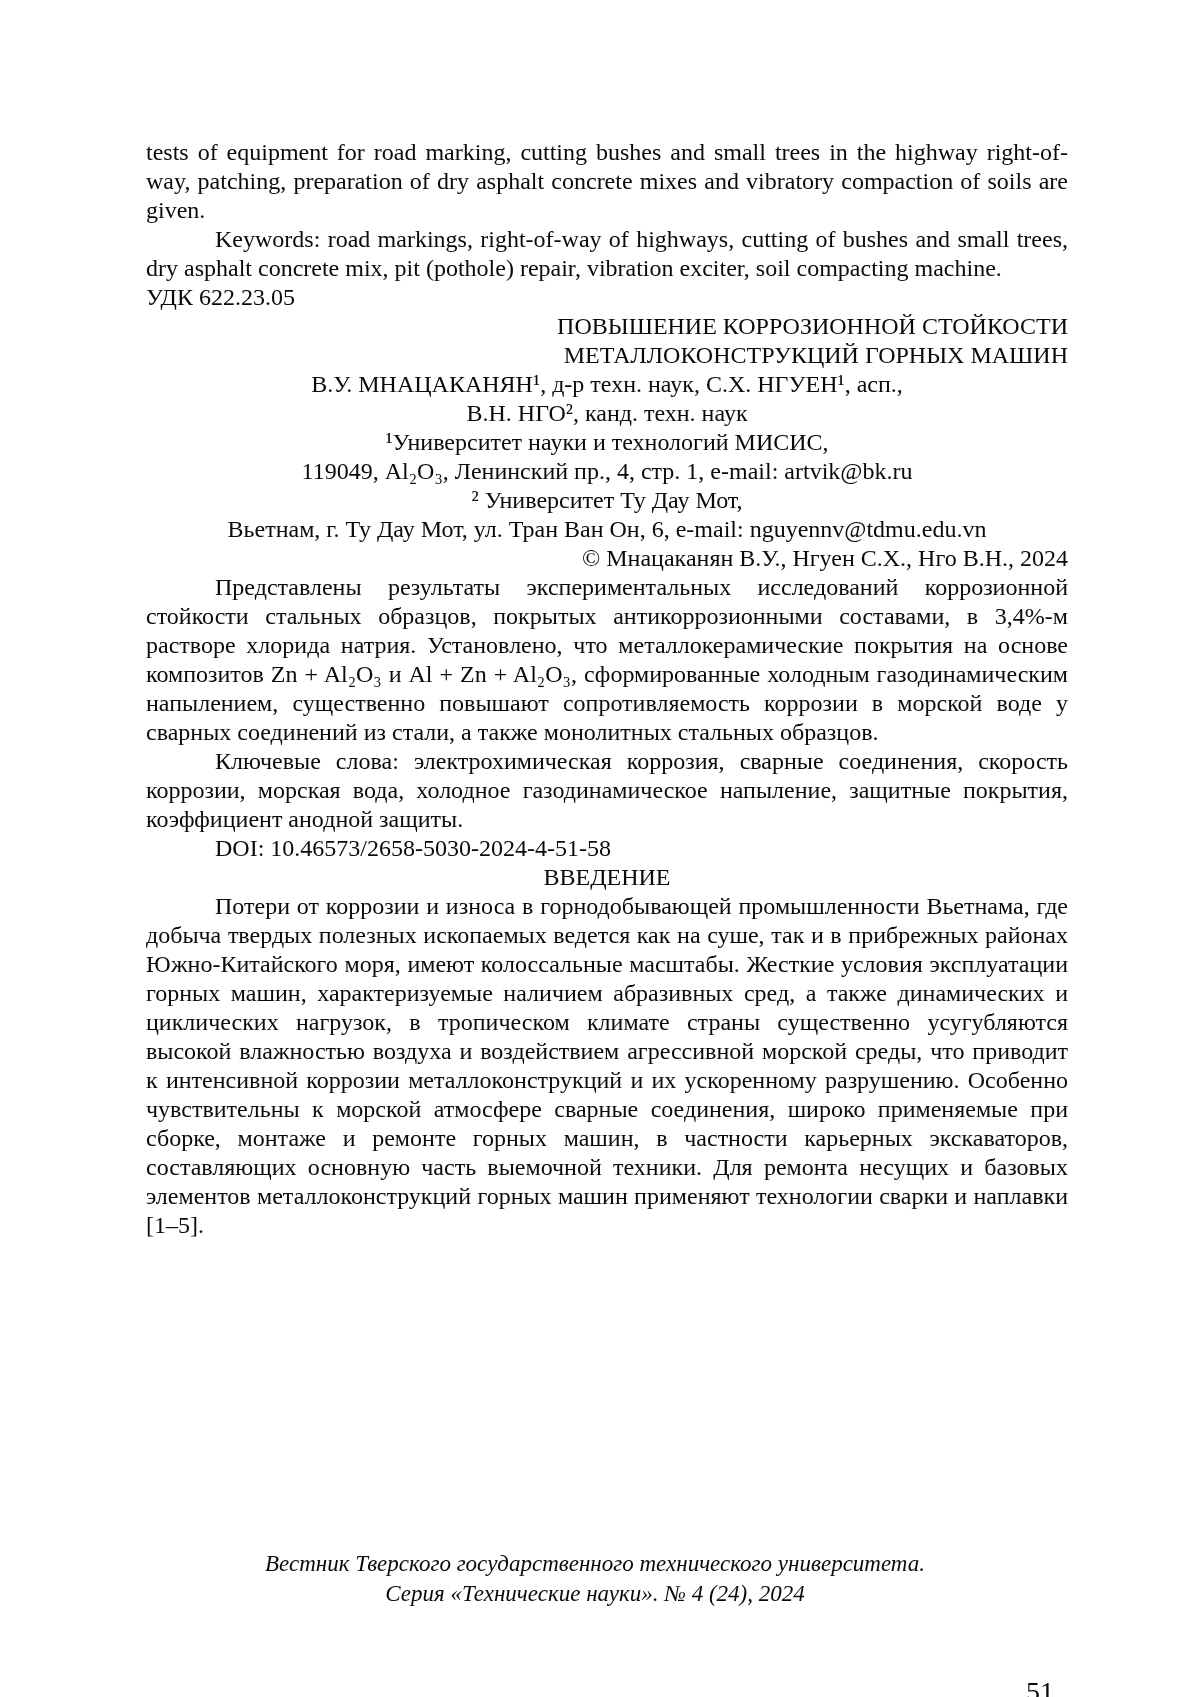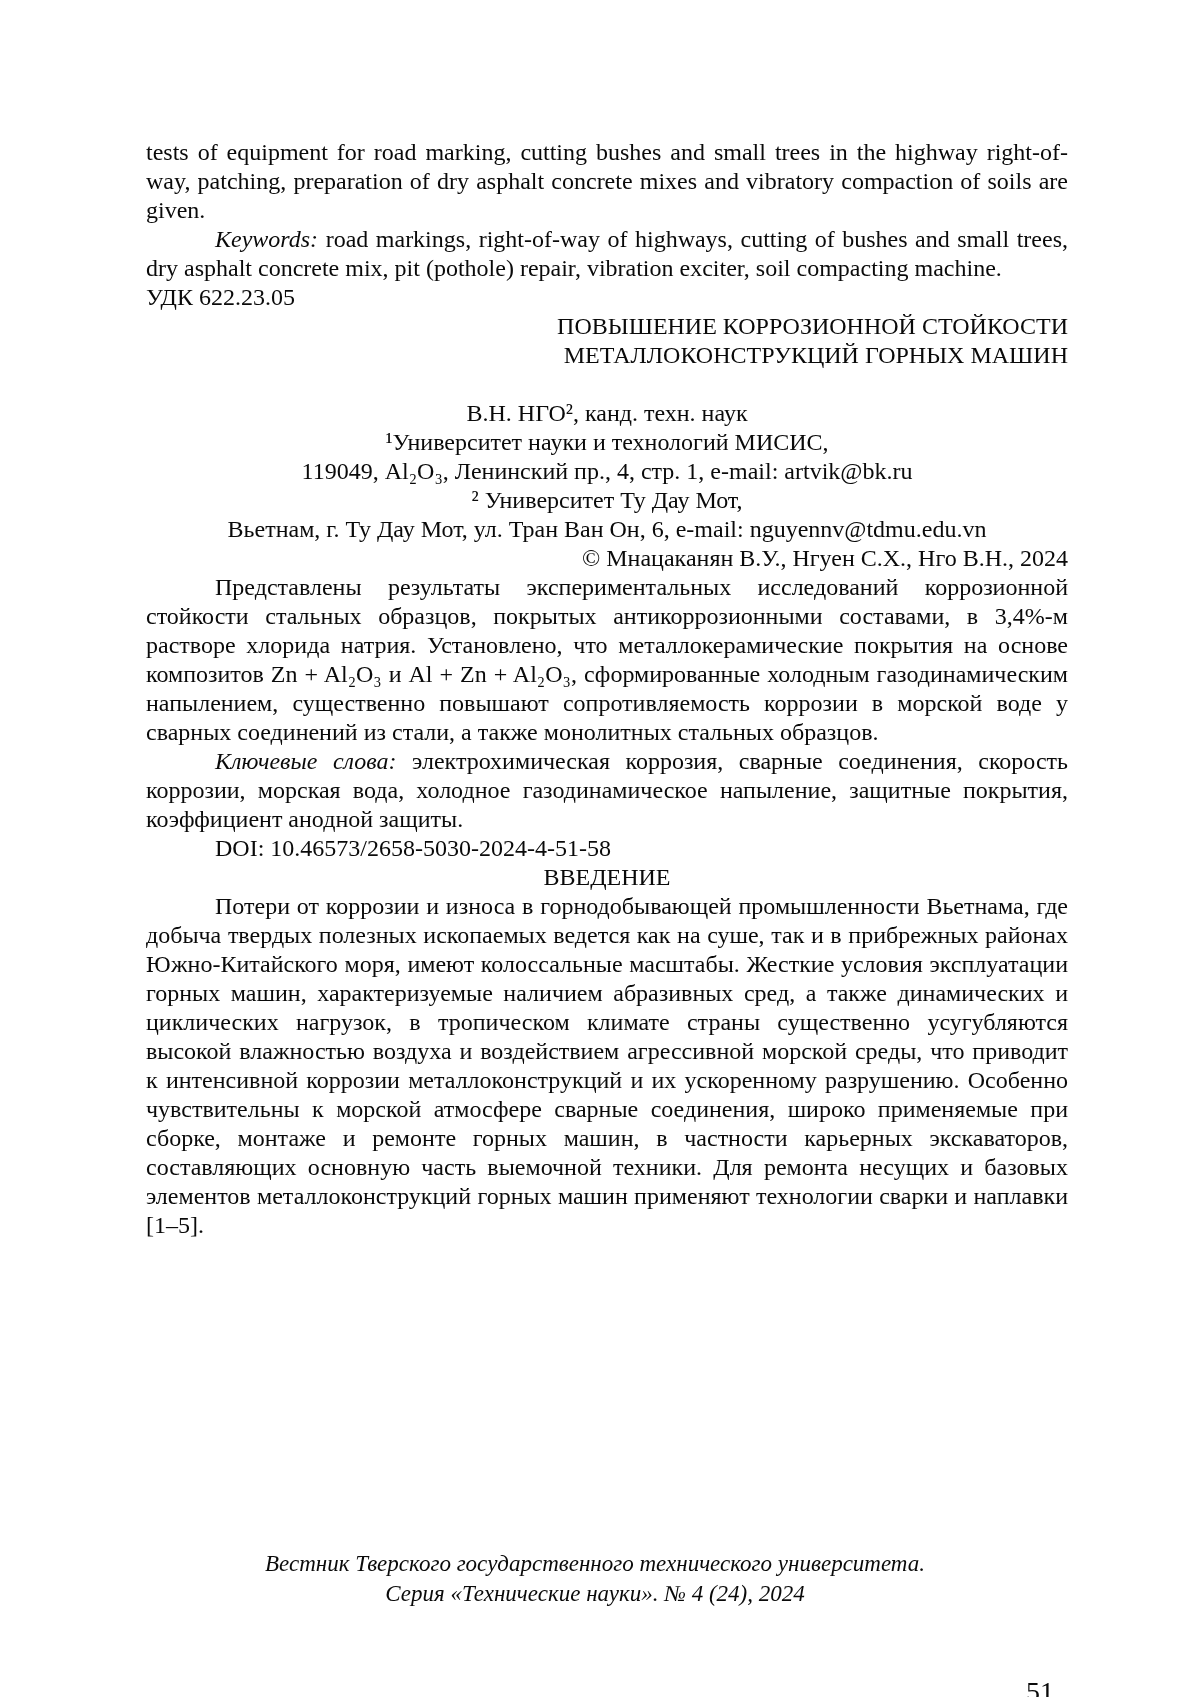--- a/index.html
+++ b/index.html
@@ -21,21 +21,21 @@
   .content p, .content h1, .content h2 {
     margin: 0;
     font-size: 24px;
     line-height: 29px;
     font-weight: normal;
   }
   .just   { text-align: justify; }
   .indent { text-indent: 69px; }
   .right  { text-align: right; }
   .center { text-align: center; }
-  .italic { font-style: italic; }
+  .italic { }
 
   .dates      { margin-top: 8px; }
   .udc        { margin-top: 52px; }
   .title      { margin-top: 20px; text-align: right; font-weight: bold; }
   .authors    { margin-top: 28px; }
   .affil      { margin-top: 22px; }
   .copyright  { margin-top: 10px; }
   .abstract   { margin-top: 14px; }
   .doi        { margin-top: 12px; font-weight: bold; }
   .heading    { margin-top: 22px; margin-bottom: 2px; text-align: center; font-weight: bold; }
@@ -70,21 +70,21 @@
 
     <p class="just">tests of equipment for road marking, cutting bushes and small trees in the highway right-of-way, patching, preparation of dry asphalt concrete mixes and vibratory compaction of soils are given.</p>
 
     <p class="just indent"><span class="italic">Keywords:</span> <span>road markings, right-of-way of highways, cutting of bushes and small trees, dry asphalt concrete mix, pit (pothole) repair, vibration exciter, soil compacting machine.</span></p>
 
 
     <p class="udc">УДК 622.23.05</p>
 
     <h1 class="title"><span>ПОВЫШЕНИЕ КОРРОЗИОННОЙ СТОЙКОСТИ</span><br><span>МЕТАЛЛОКОНСТРУКЦИЙ ГОРНЫХ МАШИН</span></h1>
 
-    <p class="center authors"><br><span>В.Н. НГО², канд. техн. наук</span></p>
+    <p class="center authors"><span>В.У. МНАЦАКАНЯН¹, д-р техн. наук, С.Х. НГУЕН¹, асп.,</span><br><span>В.Н. НГО², канд. техн. наук</span></p>
 
     <p class="center affil"><span>¹Университет науки и технологий МИСИС,</span><br><span>119049, Al₂O₃, Ленинский пр., 4, стр. 1, e-mail: artvik@bk.ru</span><br><span>² Университет Ту Дау Мот,</span><br><span>Вьетнам, г. Ту Дау Мот, ул. Тран Ван Он, 6, e-mail: nguyennv@tdmu.edu.vn</span></p>
 
     <p class="right copyright">© Мнацаканян В.У., Нгуен С.Х., Нго В.Н., 2024</p>
 
     <p class="just indent abstract">Представлены результаты экспериментальных исследований коррозионной стойкости стальных образцов, покрытых антикоррозионными составами, в 3,4%-м растворе хлорида натрия. Установлено, что металлокерамические покрытия на основе композитов Zn + Al₂O₃ и Al + Zn + Al₂O₃, сформированные холодным газодинамическим напылением, существенно повышают сопротивляемость коррозии в морской воде у сварных соединений из стали, а также монолитных стальных образцов.</p>
 
     <p class="just indent"><span class="italic">Ключевые слова:</span> <span>электрохимическая коррозия, сварные соединения, скорость коррозии, морская вода, холодное газодинамическое напыление, защитные покрытия, коэффициент анодной защиты.</span></p>
 
     <p class="indent doi">DOI: 10.46573/2658-5030-2024-4-51-58</p>

